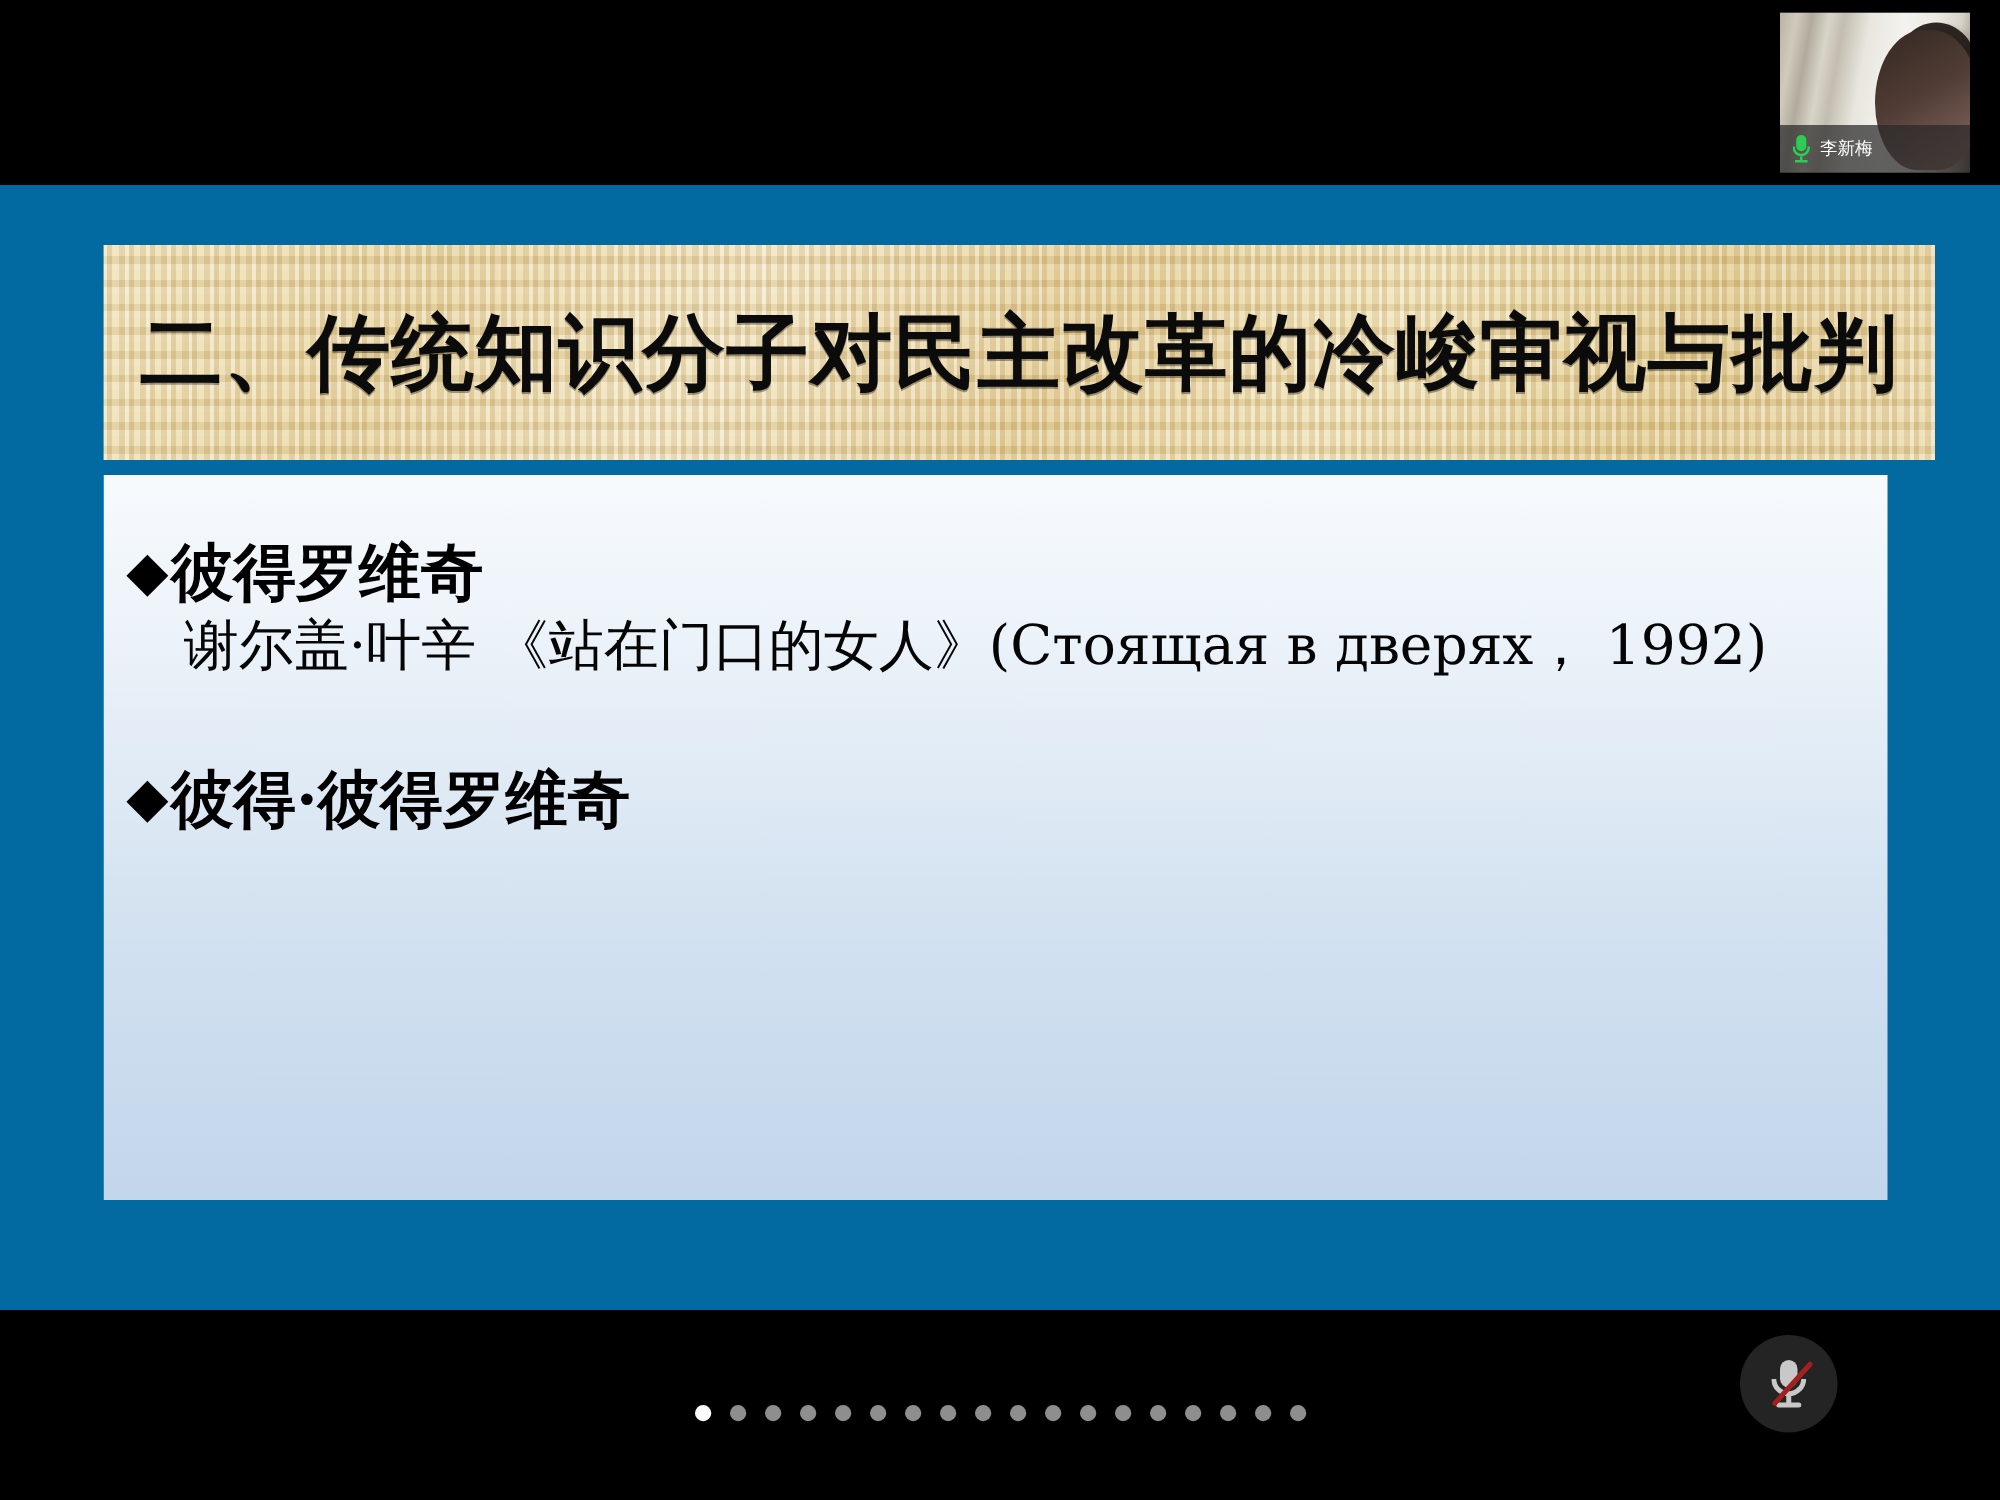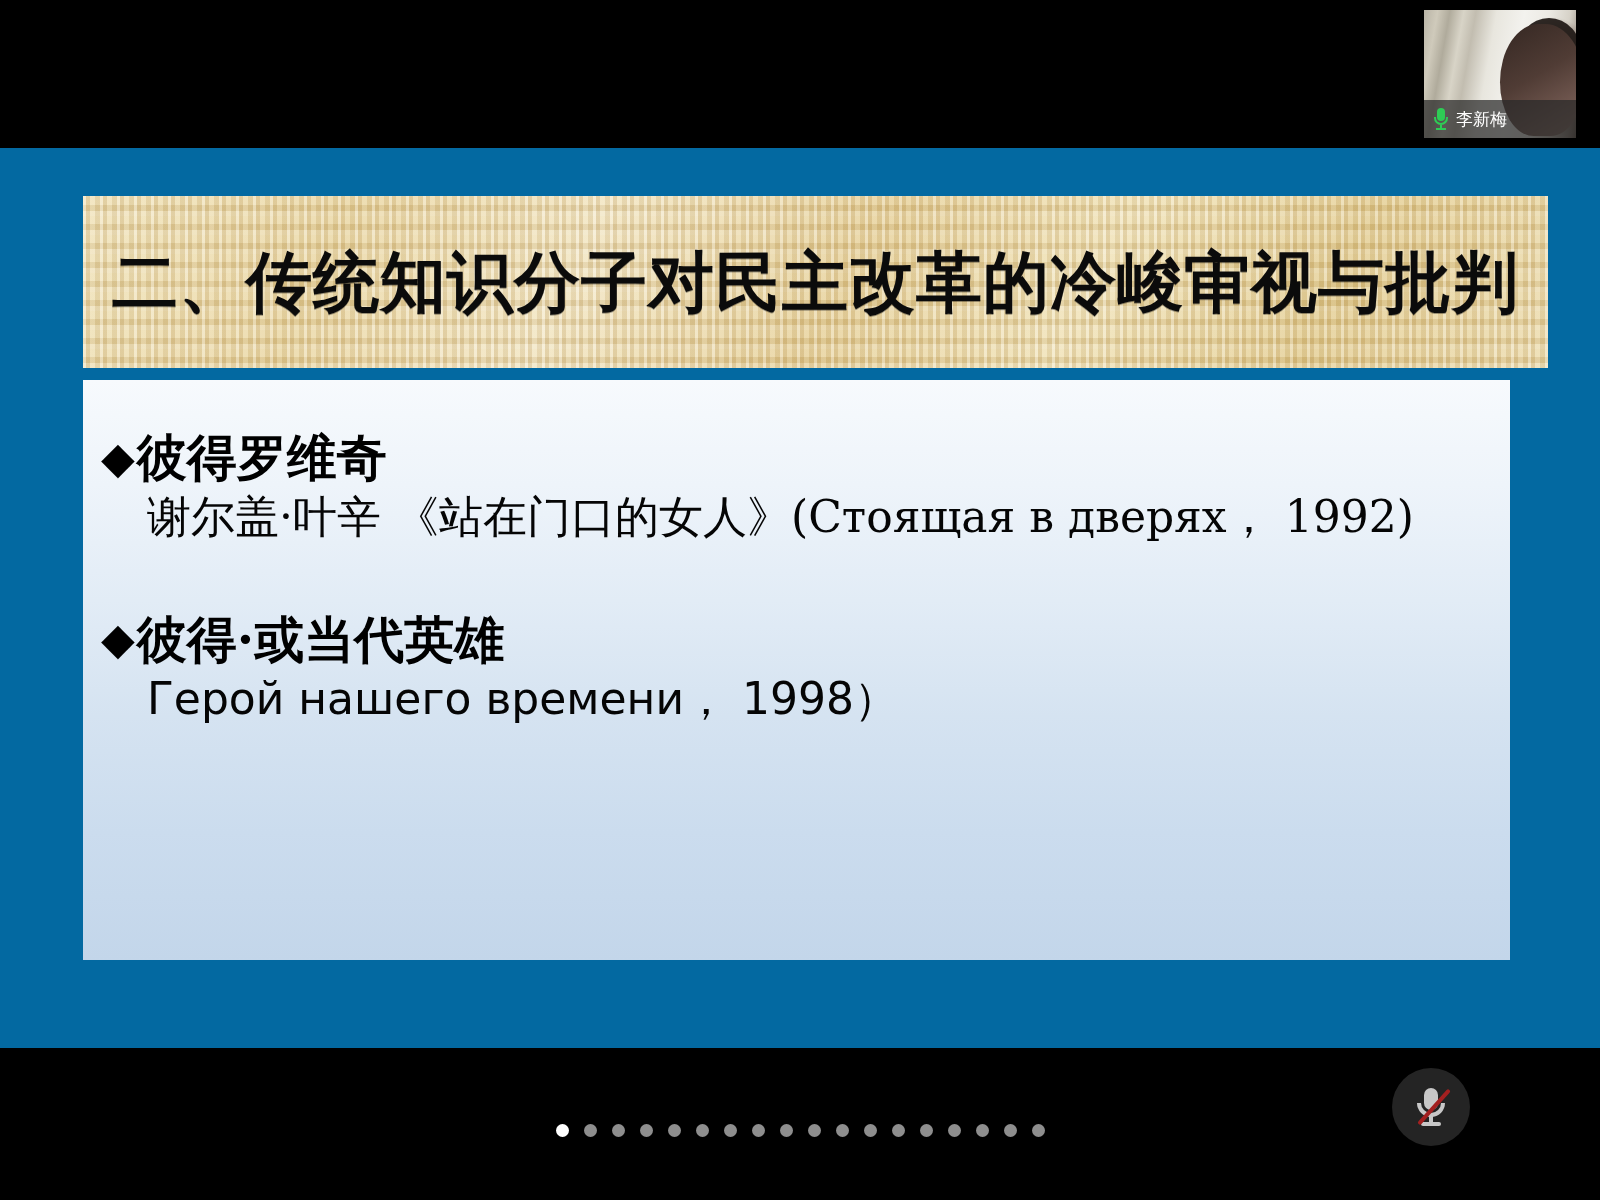--- a/index.html
+++ b/index.html
@@ -74,21 +74,21 @@
   .mic-on-icon .stem {
     position:absolute; left:8px; top:18px;
     width:2px; height:4px; background:#2ecc55;
   }
   .mic-on-icon .base {
     position:absolute; left:4px; top:21px;
     width:10px; height:2px; background:#2ecc55;
   }
   .video-name {
     color:#fff;
-    font-size:17px;
+    font-size:14px;
     font-family:Liberation Mono, monospace;
     letter-spacing:0px;
     white-space:nowrap;
   }
 
   
   .slide {
     position:absolute;
     left:0; top:148px;
     width:1600px; height:1116px;
@@ -268,23 +268,22 @@
           <span>彼得罗维奇</span>
         </div>
         <div class="bullet-sub sub-cn">谢尔盖·叶辛 《站在门口的女人》(Стоящая в дверях， 1992)</div>
       </div>
 
       <div class="gap-lg"></div>
 
       <div class="bullet-group">
         <div class="bullet-head">
           <span class="diamond-icon">◆</span>
-          <span>彼得·或当代英雄</span>
+          <span>彼得·彼得罗维奇</span>
         </div>
-        <div class="bullet-sub">Герой нашего времени， 1998）</div>
       </div>
 
     </div>
   </div>
 
   <div class="bottom-bar">
     <div class="mute-button">
       <span class="mic-off-icon">
         <span class="cap"></span>
           <span class="arc"></span>

